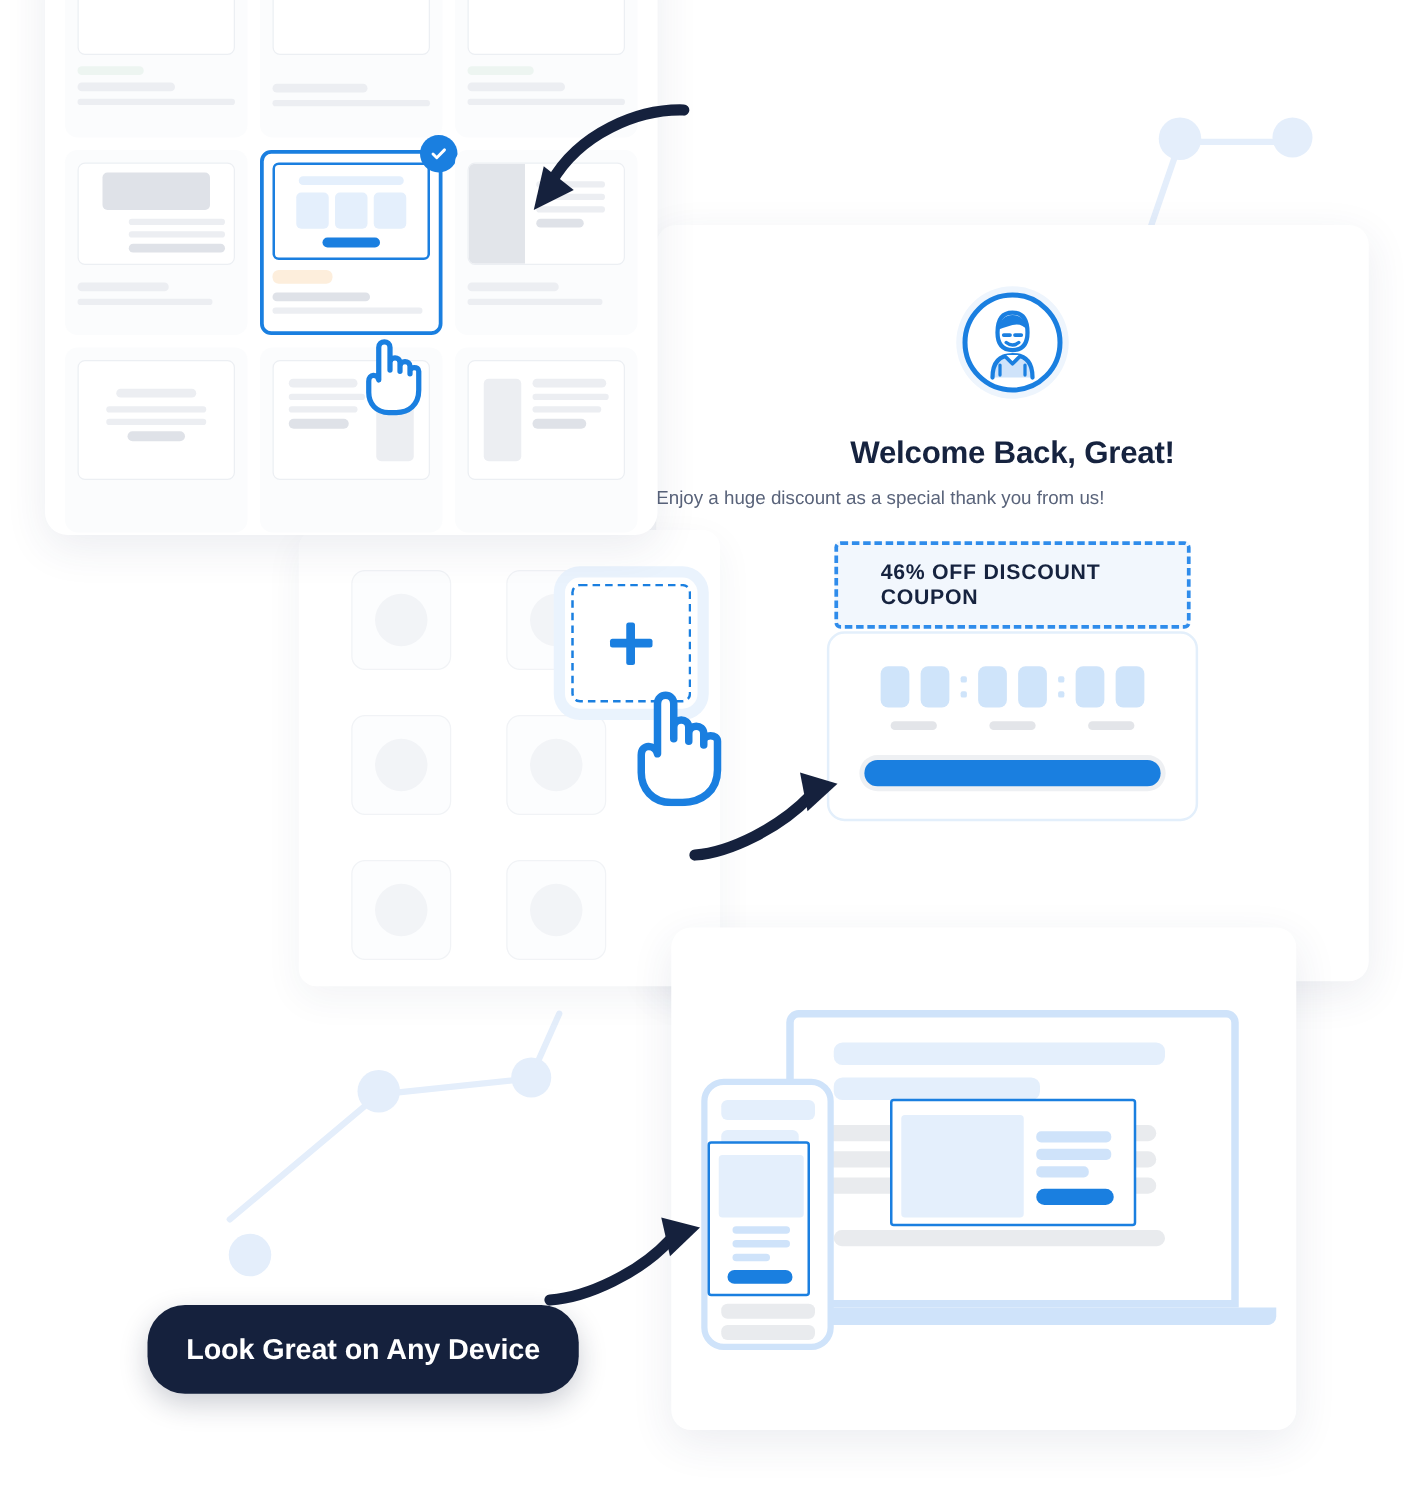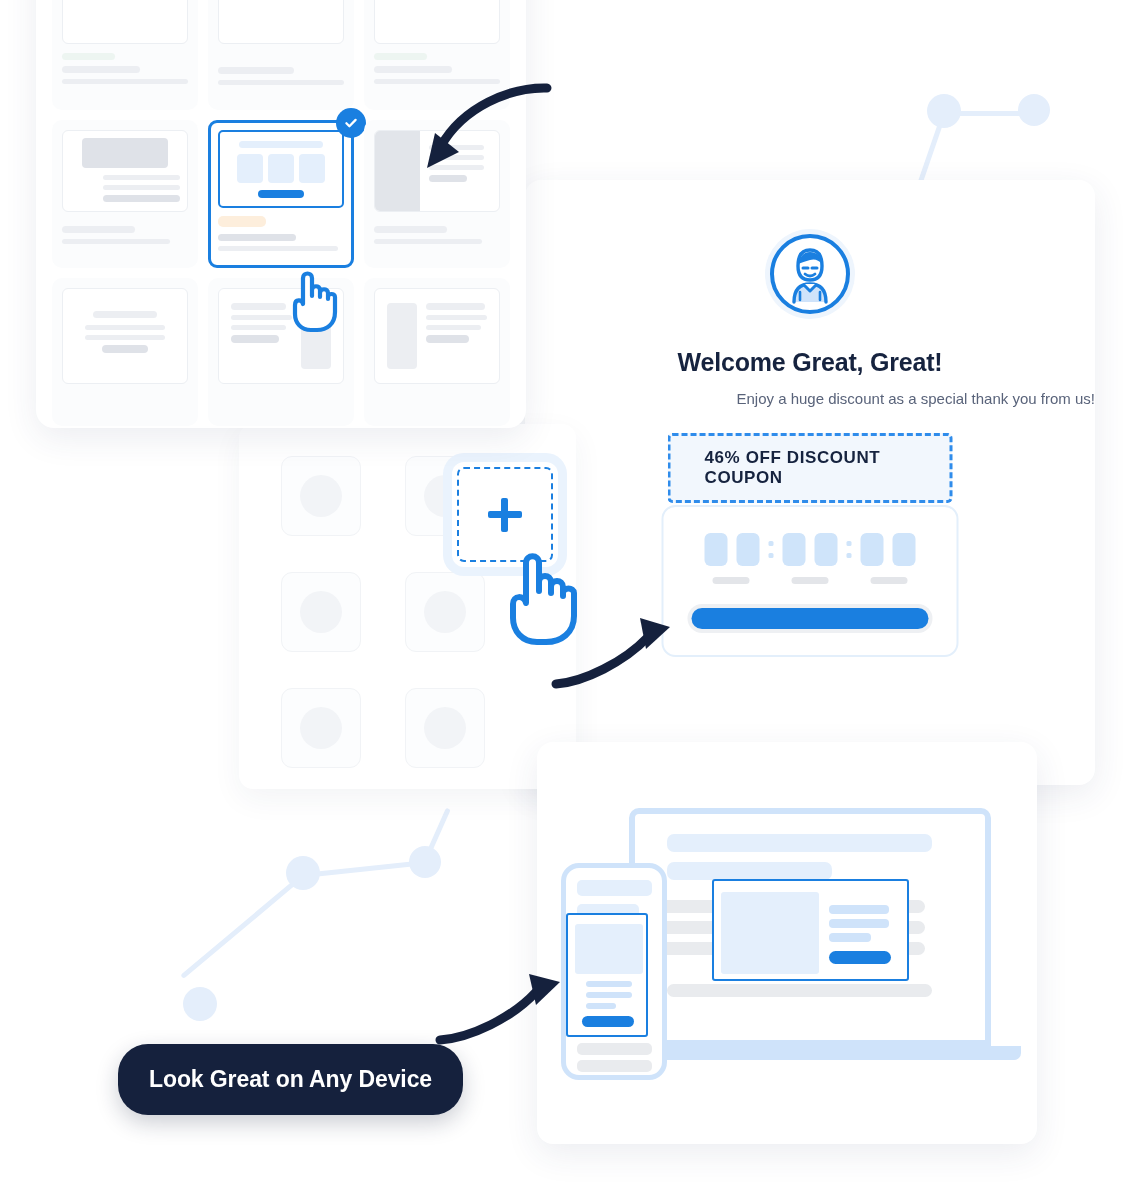--- a/index.html
+++ b/index.html
@@ -65,21 +65,21 @@
   .add-tile .plus i { position: absolute; background: #1a7fe0; border-radius: 2px; }
   .add-tile .plus i.h { left: 0; top: 13px; width: 34px; height: 7px; }
   .add-tile .plus i.v { top: 0; left: 13px; height: 34px; width: 7px; }
 
   
   #panel-email { left: 525px; top: 180px; width: 570px; height: 605px; border-radius: 16px; overflow: hidden; }
   #email-inner { position: absolute; left: 0; right: 0; top: 0; }
   .avatar-wrap { position: absolute; left: 50%; transform: translateX(-50%); top: 48px; }
   .email-h1 { position: absolute; left: 0; right: 0; top: 168px; text-align: center; font-size: 25px; color: #16233f; font-weight: 600; letter-spacing: -.2px; }
   .email-h1 b { font-weight: 800; }
-  .email-sub { position: absolute; left: 0; right: 0; top: 210px; text-align: right; font-size: 15px; color: #59637a; }
+  .email-sub { position: absolute; left: 0; right: 0; top: 210px; text-align: left; font-size: 15px; color: #59637a; }
   .coupon {
     position: absolute; left: 50%; transform: translateX(-50%); top: 253px;
     background: #f2f7fd; border: 3px dashed #2f8ceb; border-radius: 5px;
     padding: 12px 34px; font-size: 17px; font-weight: 800; color: #16233f; letter-spacing: .6px;
   }
   .timer-card { position: absolute; left: 50%; transform: translateX(-50%); top: 325px; width: 297px; height: 152px; border: 2px solid #e3effb; border-radius: 14px; background: #fff; }
   .digits { position: absolute; left: 0; right: 0; top: 26px; display: flex; justify-content: center; align-items: center; gap: 9px; }
   .dig { width: 23px; height: 33px; background: #cfe4fa; border-radius: 6px; }
   .colon { display: flex; flex-direction: column; gap: 7px; }
   .colon i { width: 5px; height: 5px; border-radius: 1.5px; background: #cfe4fa; }
@@ -176,21 +176,21 @@
           <path d="M39 56 L46 63 L53 56" fill="#fff" stroke="#1a7fe0" stroke-width="3" stroke-linejoin="round"></path>
           <path d="M36 64 L36 72 M56 64 L56 72" stroke="#1a7fe0" stroke-width="2.6" stroke-linecap="round"></path>
           <path d="M34 38 Q34 22 46 22 Q58 22 58 38 Q58 52 46 52 Q34 52 34 38 Z" fill="#fff" stroke="#1a7fe0" stroke-width="3.4"></path>
           <path d="M34 36 Q37 24 46 24 Q56 24 58 36 Q53 30 46 32 Q39 34 34 36 Z" fill="#1a7fe0"></path>
           <path d="M39 40 h5 M48 40 h5" stroke="#1a7fe0" stroke-width="3" stroke-linecap="round"></path>
           <path d="M41 46 Q46 50 51 46" fill="none" stroke="#1a7fe0" stroke-width="2.8" stroke-linecap="round"></path>
         </svg>
       </div>
 
       <div class="email-h1">
-        <span>Welcome Great, </span><b>Great</b><span>!</span>
+        <span>Welcome Back, </span><b>Great</b><span>!</span>
       </div>
 
       <div class="email-sub">Enjoy a huge discount as a special thank you from us!</div>
 
       <div class="coupon">46% OFF DISCOUNT COUPON</div>
 
       <div class="timer-card">
         <div class="digits">
           <div class="dig"></div>
           <div class="dig"></div>

